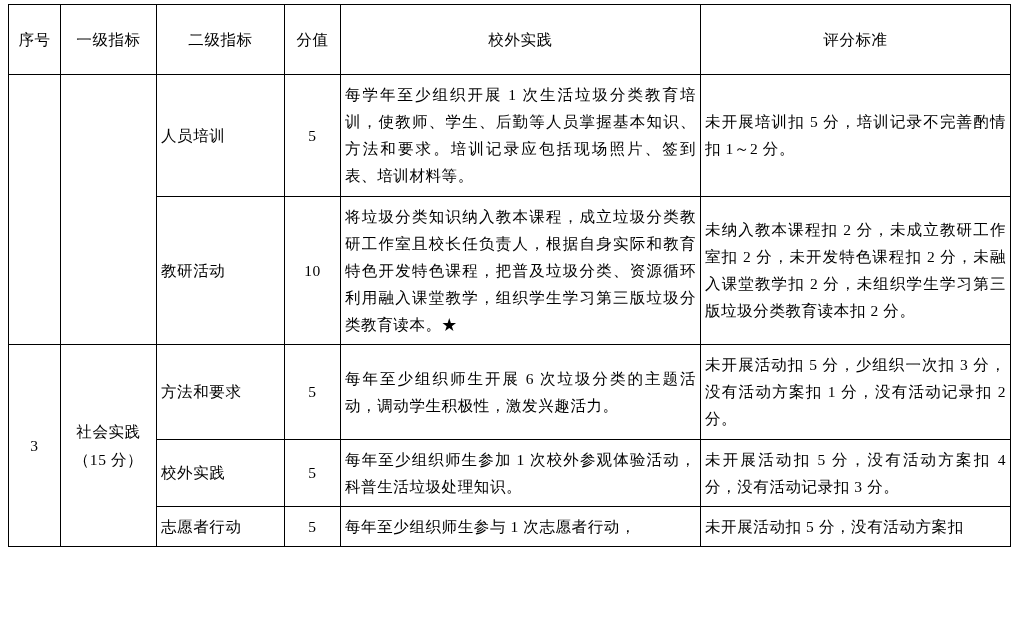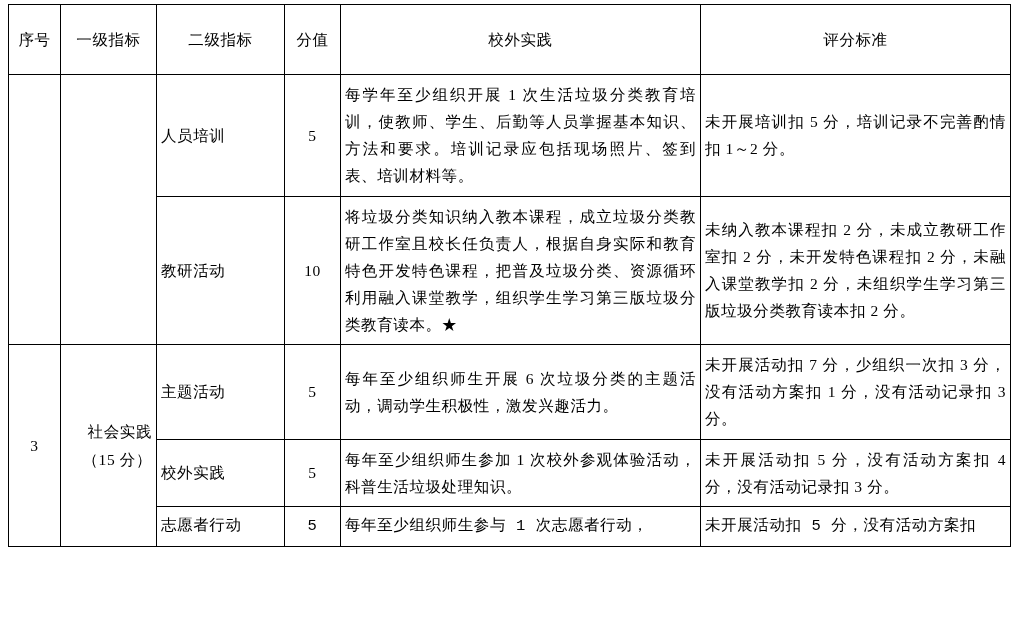--- a/index.html
+++ b/index.html
@@ -51,21 +51,21 @@
     height: 70px;
   }
   .hdr-narrow {
     letter-spacing: 2px;
   }
   .no-cell {
     text-align: center;
     vertical-align: middle;
   }
   .l1-cell {
-    text-align: right;
+    text-align: center;
     vertical-align: middle;
     line-height: 1.9;
   }
   .l2-cell {
     text-align: left;
     vertical-align: middle;
   }
   .score-cell {
     text-align: center;
     vertical-align: middle;
@@ -74,21 +74,20 @@
     text-align: justify;
     vertical-align: middle;
   }
   .criteria-cell {
     text-align: justify;
     vertical-align: middle;
     margin-left: 8px;
   }
   .clipped-row td {
     border-bottom: none;
-    font-family: Liberation Mono, monospace;
   }
 </style>
 </head>
 <body>
 
 <div class="sheet">
   <table class="assessment">
     <colgroup>
       <col class="c-no">
       <col class="c-l1">
@@ -124,24 +123,24 @@
         <td class="content-cell">将垃圾分类知识纳入教本课程，成立垃圾分类教研工作室且校长任负责人，根据自身实际和教育特色开发特色课程，把普及垃圾分类、资源循环利用融入课堂教学，组织学生学习第三版垃圾分类教育读本。★</td>
         <td class="criteria-cell">未纳入教本课程扣 2 分，未成立教研工作室扣 2 分，未开发特色课程扣 2 分，未融入课堂教学扣 2 分，未组织学生学习第三版垃圾分类教育读本扣 2 分。</td>
       </tr>
 
       <tr>
         <td class="no-cell" rowspan="3">3</td>
         <td class="l1-cell" rowspan="3">
           <div>社会实践</div>
           <div>（15 分）</div>
         </td>
-        <td class="l2-cell">主题活动</td>
+        <td class="l2-cell">方法和要求</td>
         <td class="score-cell">5</td>
         <td class="content-cell">每年至少组织师生开展 6 次垃圾分类的主题活动，调动学生积极性，激发兴趣活力。</td>
-        <td class="criteria-cell">未开展活动扣 7 分，少组织一次扣 3 分，没有活动方案扣 1 分，没有活动记录扣 3 分。</td>
+        <td class="criteria-cell">未开展活动扣 5 分，少组织一次扣 3 分，没有活动方案扣 1 分，没有活动记录扣 2 分。</td>
       </tr>
 
       <tr>
         <td class="l2-cell">校外实践</td>
         <td class="score-cell">5</td>
         <td class="content-cell">每年至少组织师生参加 1 次校外参观体验活动，科普生活垃圾处理知识。</td>
         <td class="criteria-cell">未开展活动扣 5 分，没有活动方案扣 4 分，没有活动记录扣 3 分。</td>
       </tr>
 
       <tr class="clipped-row">

